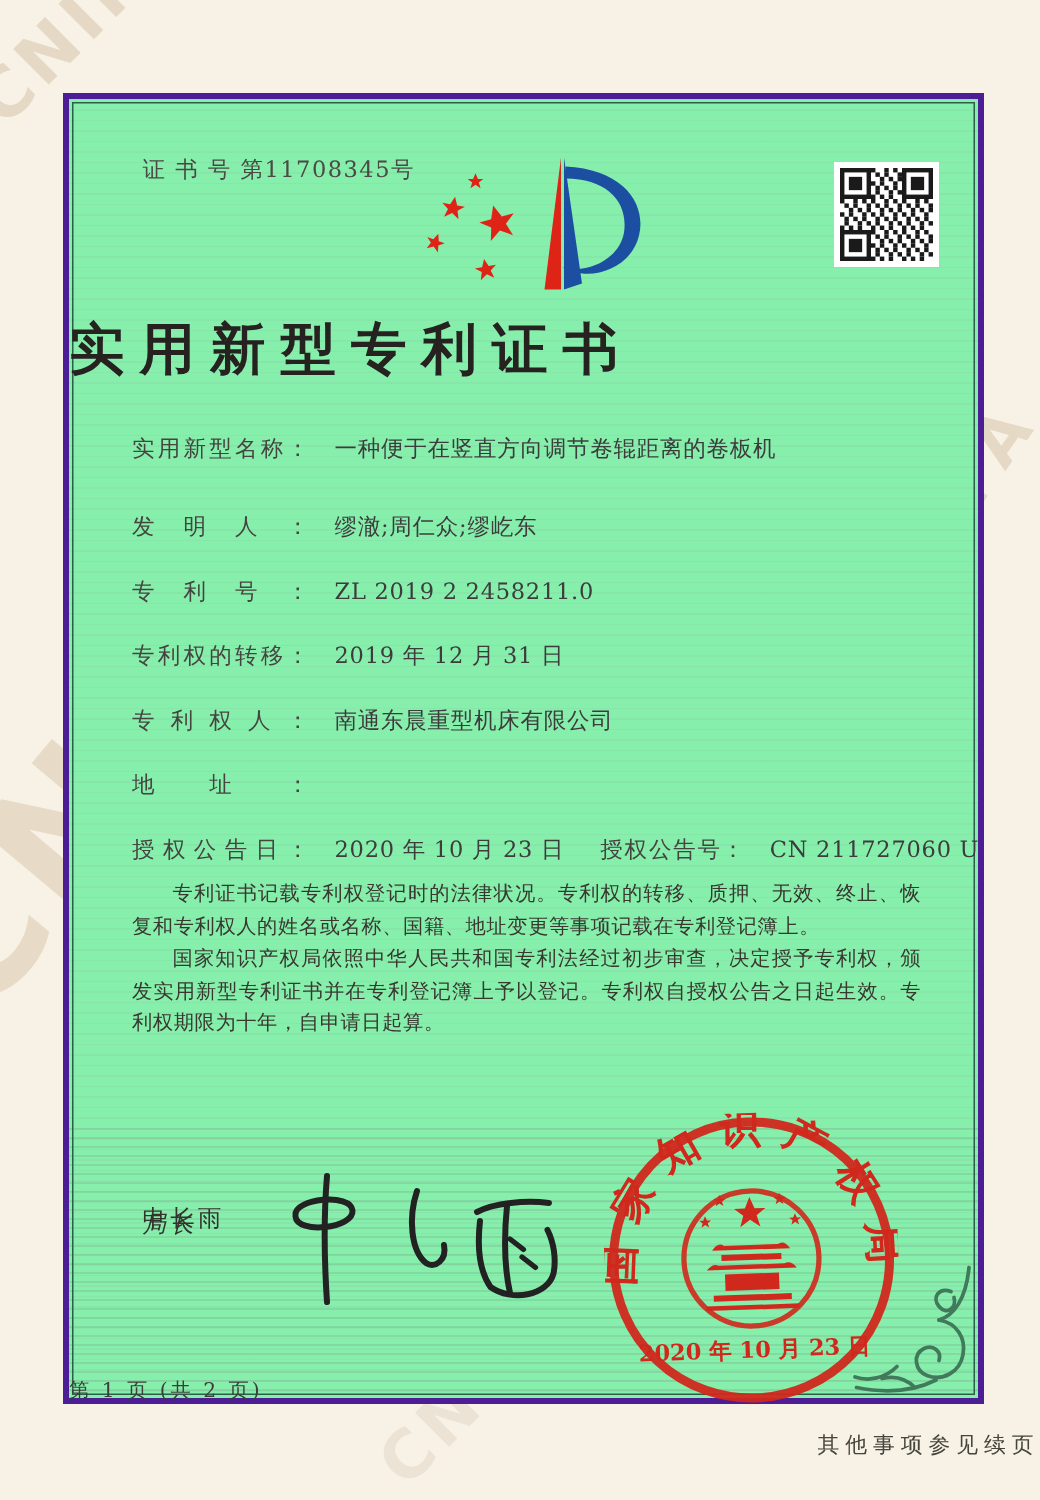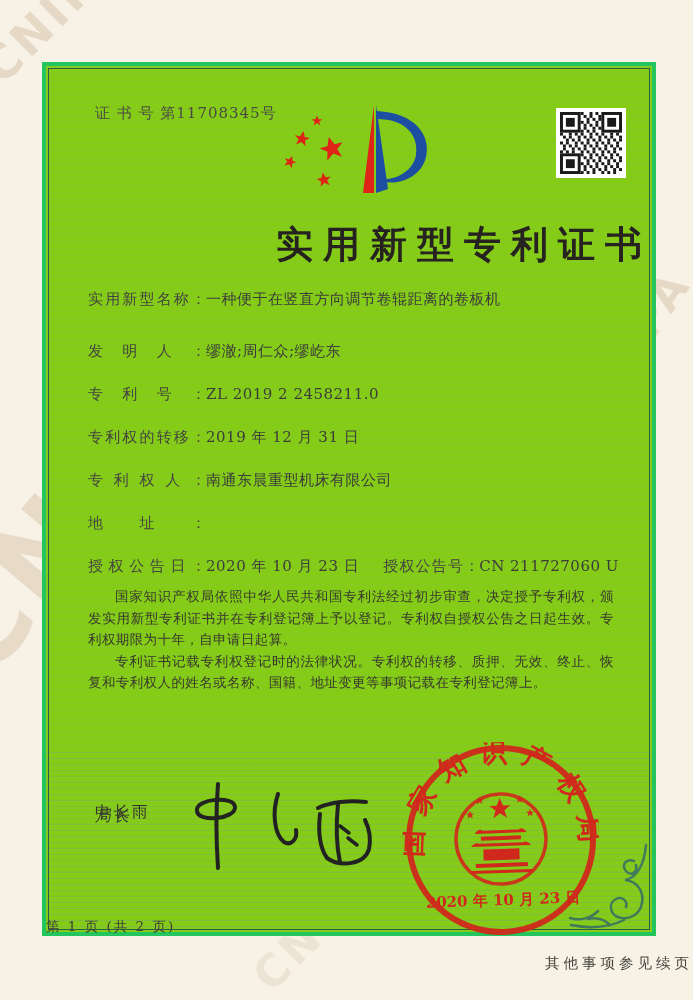--- a/index.html
+++ b/index.html
@@ -7,38 +7,38 @@
         font-family:"DejaVu Serif","Liberation Serif",serif;color:#3b3b3b;}
   
   .wm{position:absolute;font-family:"DejaVu Sans","Liberation Sans",sans-serif;font-weight:bold;
       color:#d8c6ab;letter-spacing:4px;pointer-events:none;}
   .wm1{top:-14px;left:-34px;font-size:46px;opacity:.55;transform:rotate(-45deg);}
   .wm2{top:318px;left:548px;font-size:44px;opacity:.55;transform:rotate(-55deg);}
   .wm3{top:430px;left:-120px;font-size:118px;opacity:.5;transform:rotate(-50deg);}
   .wm4{top:620px;left:92px;font-size:62px;opacity:.3;transform:rotate(-45deg);}
   .wm5{top:898px;left:236px;font-size:44px;opacity:.3;transform:rotate(-45deg);}
   
-  .frame{position:absolute;left:42px;top:62px;width:606px;height:866px;border:4px solid #22c55e;background:#84cc16;}
+  .frame{position:absolute;left:42px;top:62px;width:606px;height:866px;border:4px solid #4c1d95;background:#86efac;}
   .frame-inner{position:absolute;inset:2px;border:1px solid #2b5f47;pointer-events:none;}
   .guilloche{position:absolute;inset:0;
      background:repeating-linear-gradient(180deg,rgba(140,172,150,.14) 0 1px,transparent 1px 7px);}
   .guilloche-strong{position:absolute;left:0;right:0;bottom:0;height:180px;
      background:repeating-linear-gradient(180deg,rgba(120,160,135,.28) 0 1px,transparent 1px 6px);}
   
   .certno{position:absolute;left:49px;top:38px;font-size:15px;color:#4a4a44;white-space:pre;letter-spacing:1px;}
   .logo{position:absolute;left:231px;top:37px;width:155px;height:92px;}
   .qr{position:absolute;left:510px;top:42px;width:70px;height:70px;background:#ffffff;padding:4px;box-sizing:border-box;}
-  .title{position:absolute;left:0;top:154px;width:100%;text-align:right;font-size:37px;font-weight:bold;
+  .title{position:absolute;left:0;top:142px;width:100%;text-align:left;font-size:37px;font-weight:bold;
          color:#262220;letter-spacing:10px;font-family:Liberation Mono, monospace;}
   
   .fields{position:absolute;left:42px;top:224px;width:540px;font-size:15px;color:#3c3c3c;}
   .frow{display:flex;align-items:baseline;margin-bottom:24px;}
   .frow.gap-lg{margin-bottom:33px;}
   .flabel{display:inline-block;width:118px;text-align:justify;text-align-last:justify;color:#454540;flex:none;}
-  .fval{white-space:pre;margin-left:0;letter-spacing:.5px;}
+  .fval{white-space:pre;margin-left:17px;letter-spacing:.5px;}
   .flabel2{display:inline-block;width:96px;margin-left:24px;text-align:justify;text-align-last:justify;color:#454540;flex:none;}
   
   .bodytext{position:absolute;left:42px;top:520px;width:526px;font-size:13.5px;line-height:21.5px;
             text-align:justify;color:#38382f;}
   .bodytext p{margin:0;text-indent:2em;letter-spacing:.4px;}
   
   .director-label{position:absolute;left:49px;top:740px;font-size:15.5px;letter-spacing:3px;color:#33332e;font-style:italic;}
   .director-name{position:absolute;left:49px;top:736px;font-size:15.5px;letter-spacing:3px;color:#33332e;}
   .signature{position:absolute;left:134px;top:712px;width:215px;height:100px;}
   .seal{position:absolute;left:357px;top:676px;width:196px;height:196px;transform:rotate(-2deg);}
@@ -249,22 +249,22 @@
       </div>
       <div class="frow">
         <span class="flabel">授权公告日：</span>
         <span class="fval">2020 年 10 月 23 日</span>
         <span class="flabel2">授权公告号：</span>
         <span class="fval">CN 211727060 U</span>
       </div>
     </div>
 
     <div class="bodytext">
+      <p>专利证书记载专利权登记时的法律状况。专利权的转移、质押、无效、终止、恢复和专利权人的姓名或名称、国籍、地址变更等事项记载在专利登记簿上。</p>
       <p>国家知识产权局依照中华人民共和国专利法经过初步审查，决定授予专利权，颁发实用新型专利证书并在专利登记簿上予以登记。专利权自授权公告之日起生效。专利权期限为十年，自申请日起算。</p>
-      <p>专利证书记载专利权登记时的法律状况。专利权的转移、质押、无效、终止、恢复和专利权人的姓名或名称、国籍、地址变更等事项记载在专利登记簿上。</p>
     </div>
 
     <div class="director-label">局长</div>
     <div class="director-name">申长雨</div>
 
     <div class="signature">
       <svg viewBox="0 0 215 100" width="215" height="100" fill="none" stroke="#222222" stroke-width="4" stroke-linecap="round">
         <path d="M38,6 C36,30 36,60 38,90"></path>
         <path d="M17,32 C16,21 54,17 55,29 C56,41 18,45 17,33"></path>
         <path d="M98,16 C92,34 94,56 104,64 C110,68 118,62 116,52"></path>

